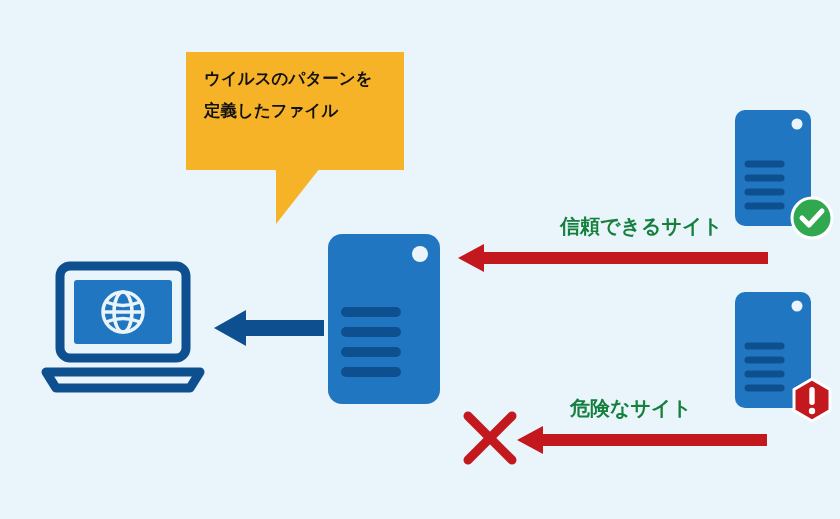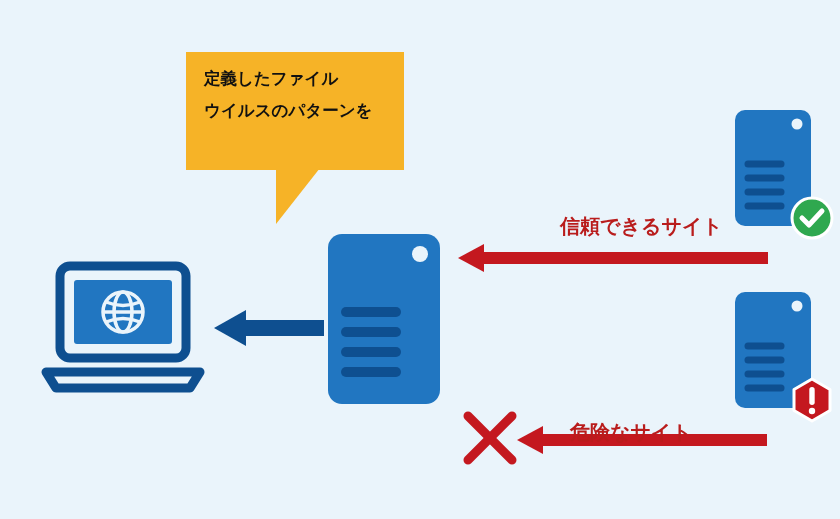--- a/index.html
+++ b/index.html
@@ -36,38 +36,38 @@
     left: 276px;
     top: 168px;
     width: 0; height: 0;
     border-left: 0 solid transparent;
     border-right: 44px solid transparent;
     border-top: 56px solid #f6b327;
   }
 
   
   .label {
-    color: #b91c1c;
+    color: #15803d;
     font-weight: 700;
     font-size: 20px;
     white-space: nowrap;
   }
   .label.trusted { left: 560px; top: 213px; }
-  .label.danger  { left: 570px; top: 395px; margin-top: 24px; }
+  .label.danger  { left: 570px; top: 395px; }
 
   svg.abs { display:block; }
 </style>
 </head>
 <body>
 
 <div class="stage">
 
   <div class="abs callout">
+    <div>ウイルスのパターンを</div>
     <div>定義したファイル</div>
-    <div>ウイルスのパターンを</div>
   </div>
   <div class="abs callout-tail"></div>
 
   <svg class="abs" style="left:38px; top:260px;" width="170" height="140" viewBox="0 0 170 140">
     <g fill="none" stroke="#0e4f90" stroke-width="9" stroke-linejoin="round">
       <rect x="22" y="6" width="126" height="92" rx="10"></rect>
     </g>
     <rect x="36" y="20" width="98" height="64" rx="3" fill="#2176c1"></rect>
 
     <g stroke="#eaf4fb" stroke-width="3.5" fill="none">

